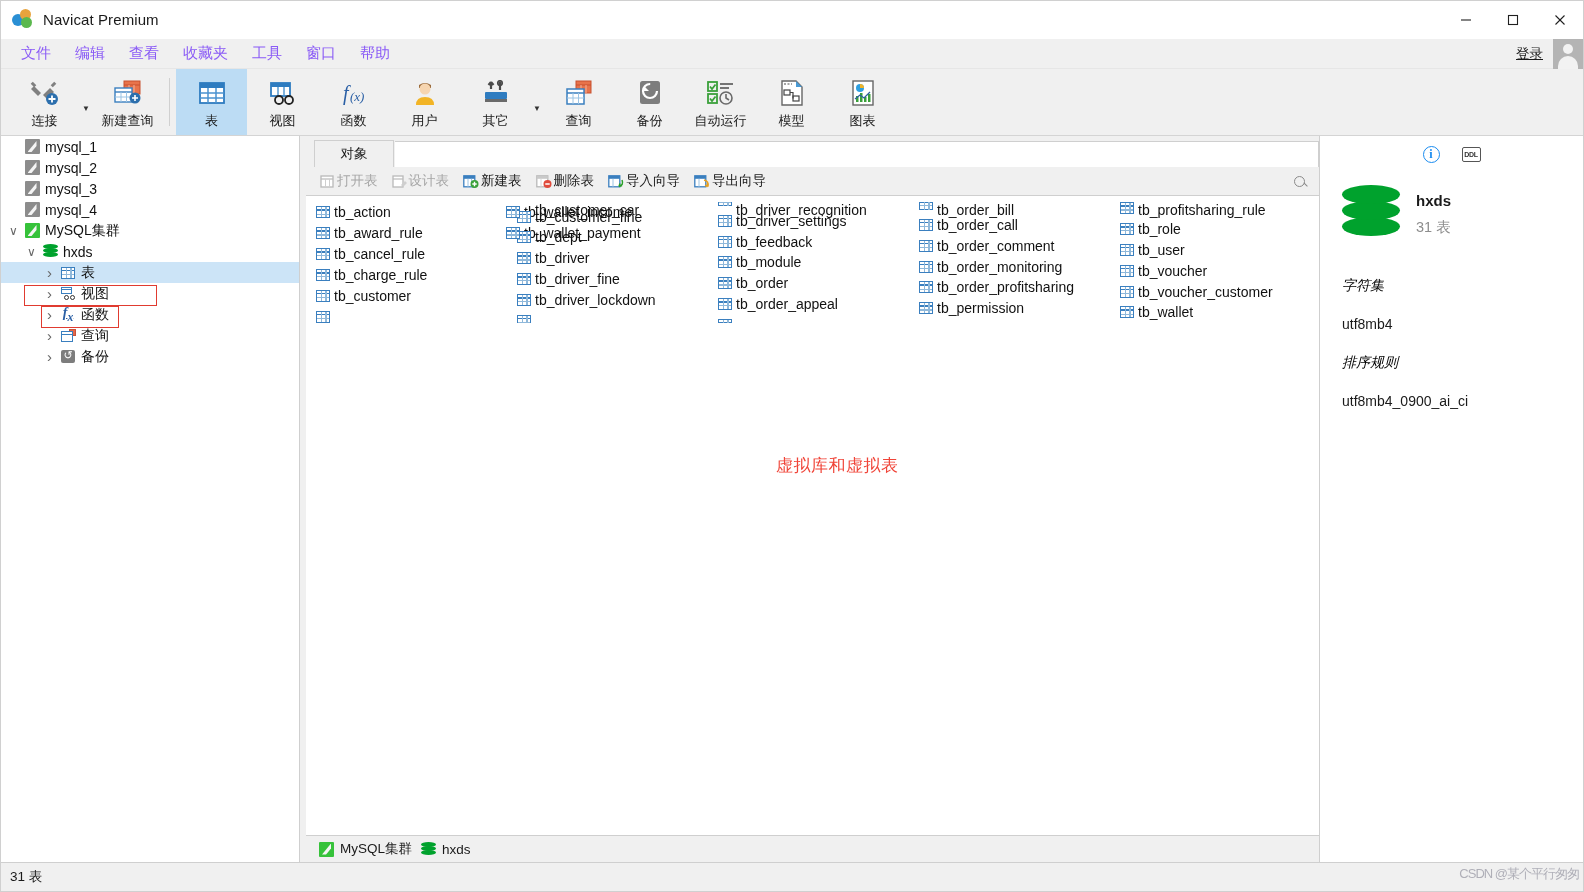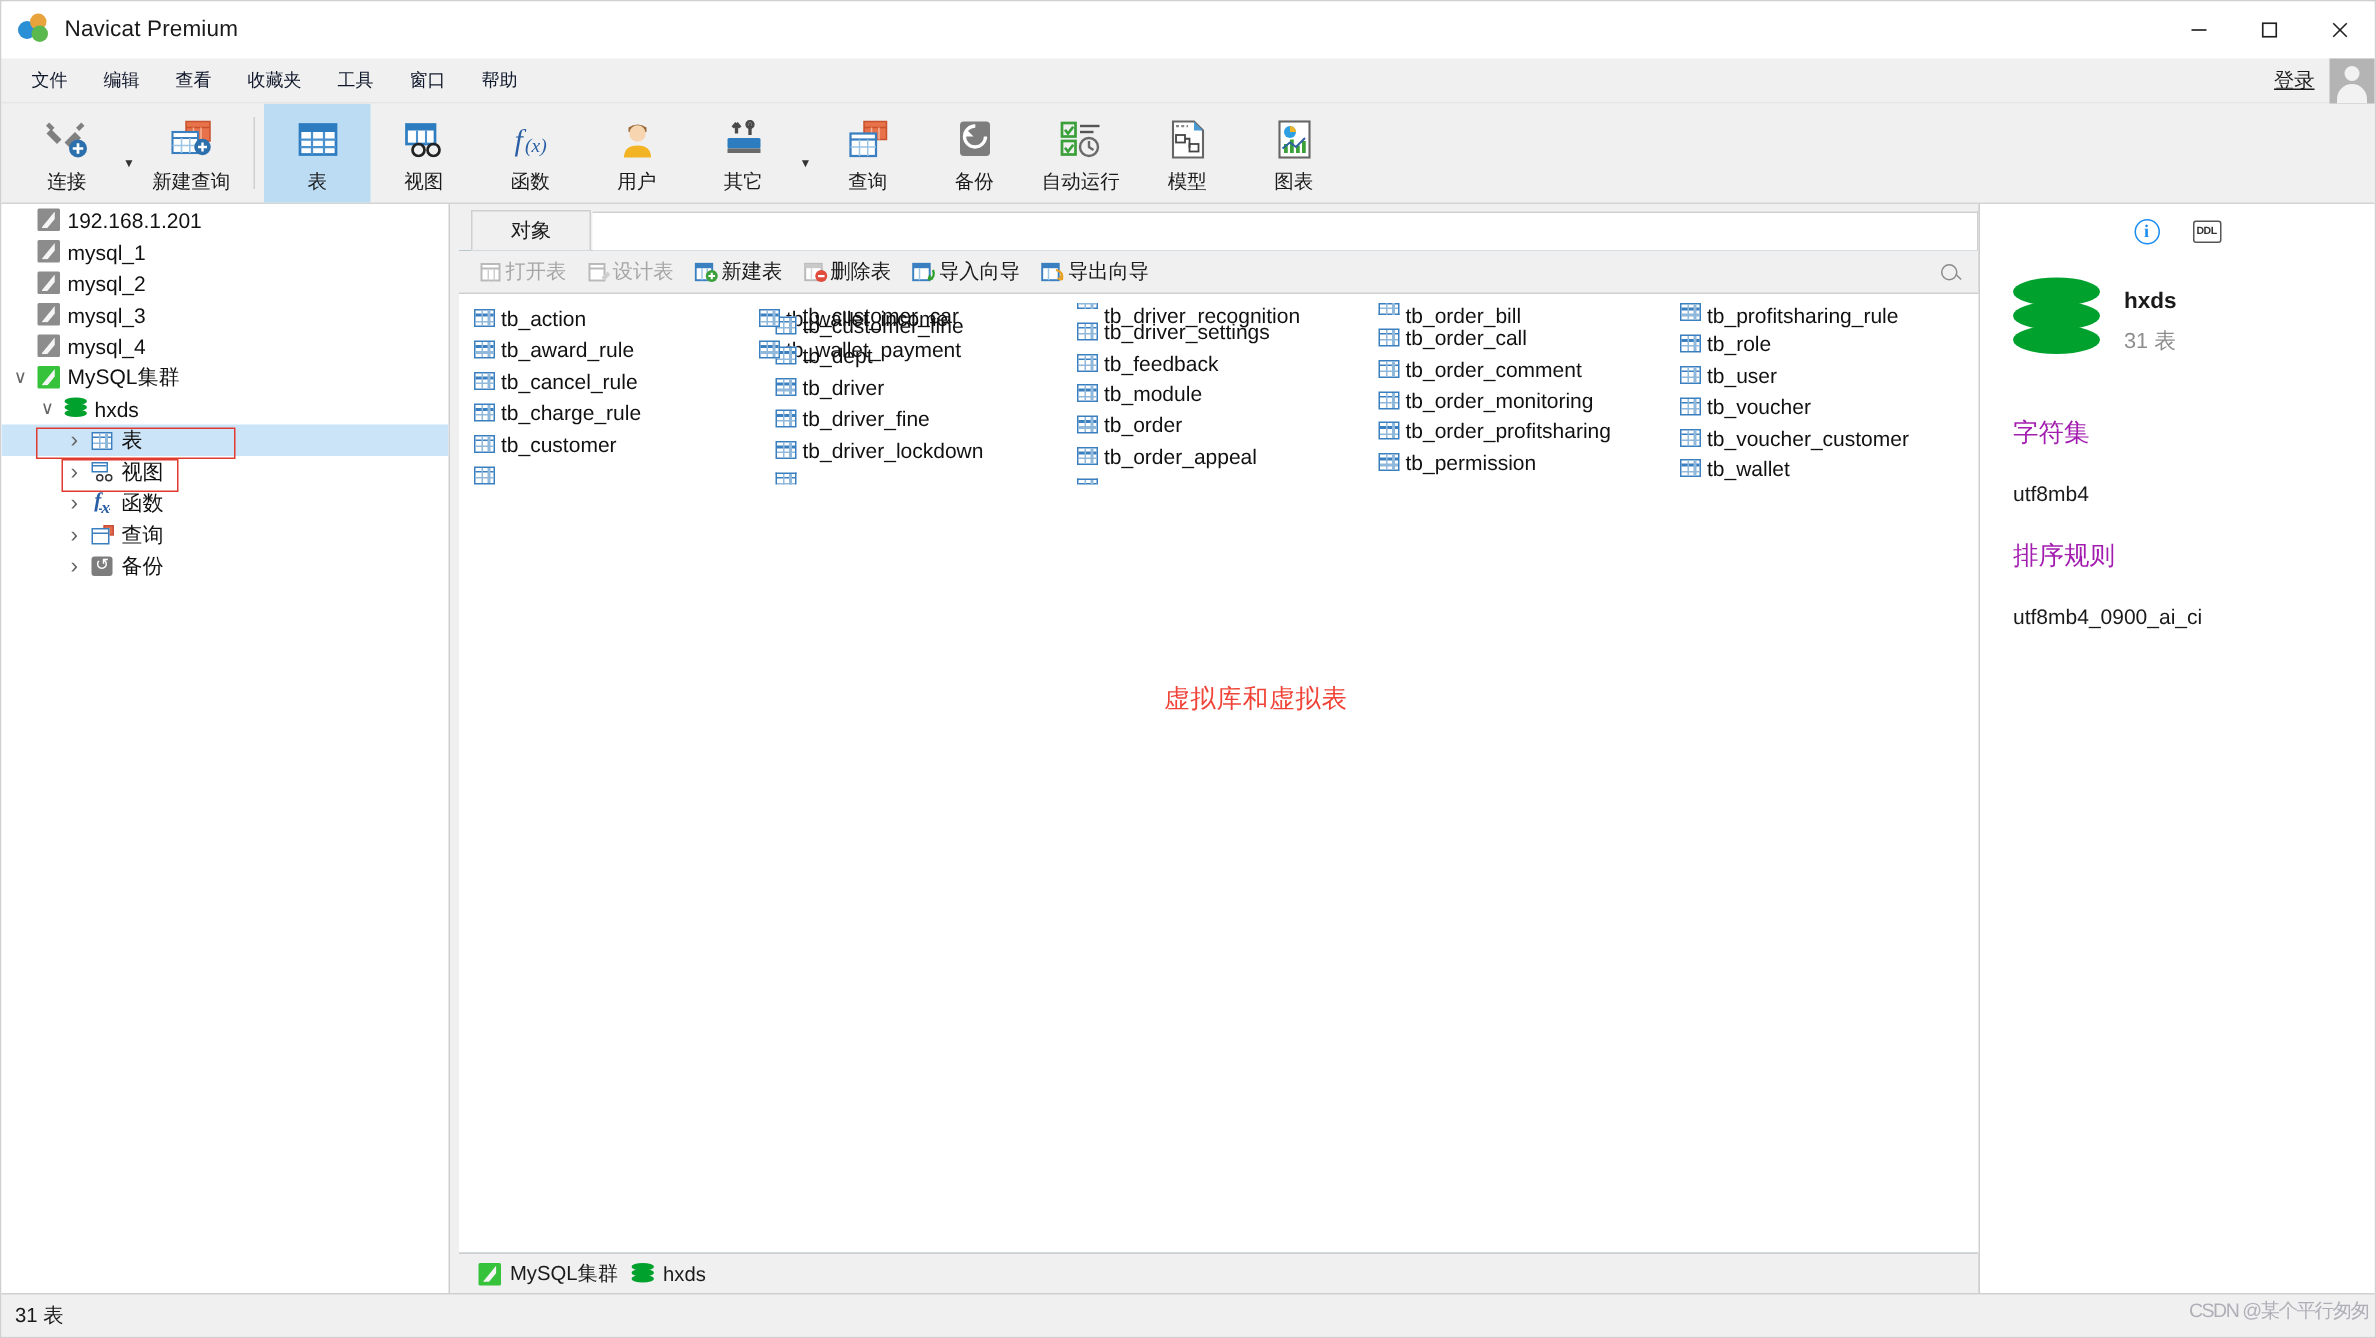--- a/index.html
+++ b/index.html
@@ -45,21 +45,21 @@
   
   .menubar {
     height: 30px; min-height: 30px;
     background: #f0f0f0;
     display: flex; align-items: center;
     padding-left: 8px;
     border-bottom: 1px solid #e6e6e6;
     position: relative;
   }
   .menu-item {
-    font-size: 12px; color: #0f172a;
+    font-size: 15px; color: #8b5cf6;
     padding: 4px 12px; white-space: nowrap;
   }
   .login-area {
     margin-left: auto; display: flex; align-items: center; height: 30px;
   }
   .login-link {
     font-size: 13.5px; color: #1a1a1a;
     text-decoration: underline; padding-right: 10px;
   }
   .avatar {
@@ -266,21 +266,21 @@
   .big-db { width: 58px; height: 58px; position: relative; flex: 0 0 auto; }
   .big-db .bd {
     position: absolute; left: 0; width: 58px; height: 19px;
     background: #00a22d; border-radius: 50%;
   }
   .big-db .bd1 { top: 0; } .big-db .bd2 { top: 16px; }
   .big-db .bd3 { top: 32px; }
   .ip-title { font-size: 15px; font-weight: bold; color: #1a1a1a; }
   .ip-sub { font-size: 14.5px; color: #8d8d8d; margin-top: 9px; }
   .ip-field { padding: 0 0 0 22px; }
-  .ip-key { font-size: 17px; color: #a21caf; }
+  .ip-key { font-size: 14px; color: #000000; font-style: italic; }
   .ip-val { font-size: 14px; color: #1a1a1a; margin-top: 21px; }
 
   
   .statusbar {
     height: 29px; min-height: 29px; background: #f0f0f0;
     border-top: 1px solid #cfcfcf; display: flex; align-items: center;
     font-size: 13.5px; color: #1a1a1a; position: relative;
   }
   .sb-left { width: 299px; padding-left: 9px; }
   .watermark {
@@ -508,30 +508,20 @@
         </svg>
       </span>
       <span class="rb-label">图表</span>
     </div>
   </div>
 
   <div class="body-split">
 
     <div class="sidebar">
       <div id="tree-host">
-          <div class="tree-row" style="padding-left: 4px;">
-            <span class="twisty"></span>
-            <span class="tree-ico">
-              <span class="ico-conn">
-                <span class="sq"></span>
-                <span class="plug"></span>
-              </span>
-            </span>
-            <span class="tree-label">192.168.1.201</span>
-          </div>
           <div class="tree-row" style="padding-left: 4px;">
             <span class="twisty"></span>
             <span class="tree-ico">
               <span class="ico-conn">
                 <span class="sq"></span>
                 <span class="plug"></span>
               </span>
             </span>
             <span class="tree-label">mysql_1</span>
           </div>

